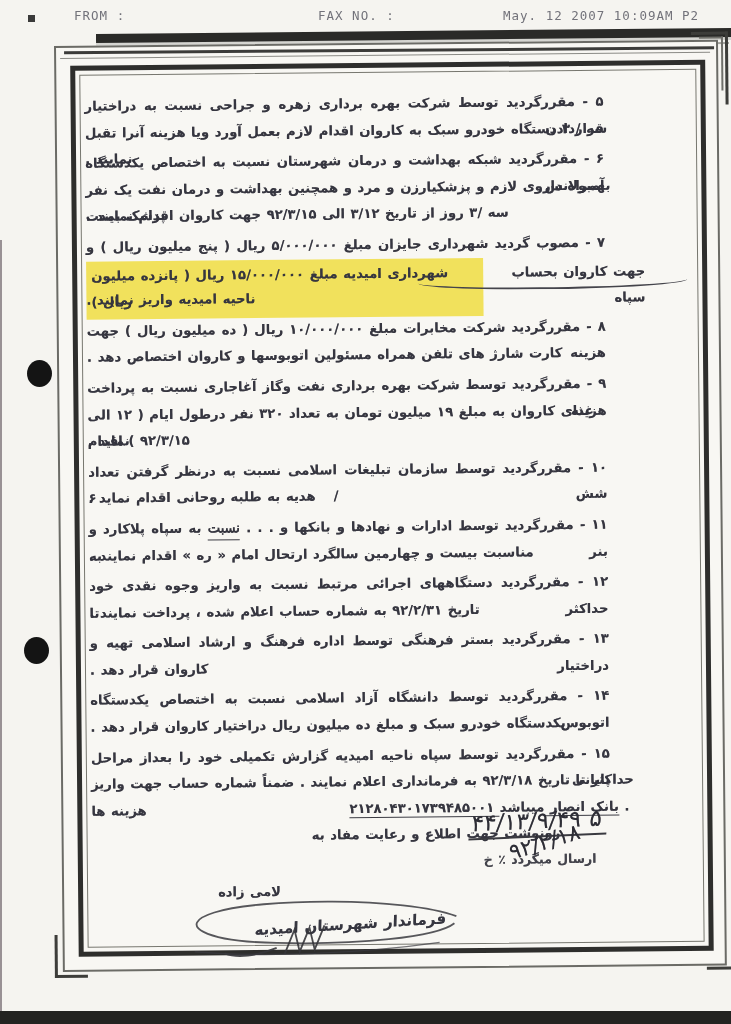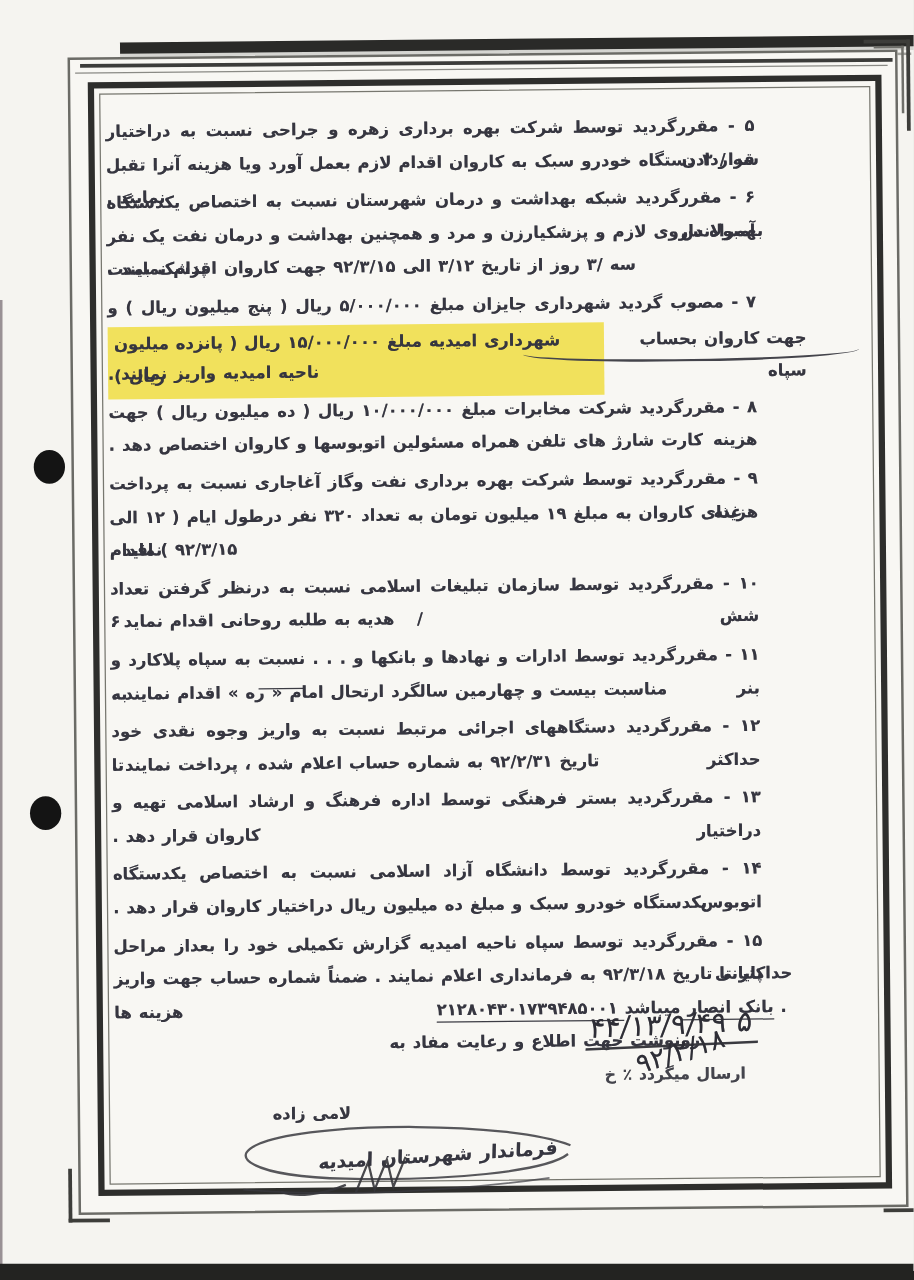--- a/index.html
+++ b/index.html
@@ -41,21 +41,21 @@
   .f3{position:absolute;left:25px;right:22px;top:29px;bottom:24px;border:1px solid #77776f;}
 
   
   .content{position:absolute;left:30px;right:75px;top:44px;bottom:8px;
     color:#363640;font-size:13.2px;font-weight:bold;word-spacing:1px;
     text-shadow:0 0 .5px rgba(30,30,40,.45);}
   .item{margin-top:4px;}
   .ln{height:26.6px;line-height:26.6px;direction:rtl;overflow:visible;position:relative;}
   .l-first{text-align:justify;text-align-last:justify;padding-right:40px;}
   .l-left{text-align:left;}
-  .u{border-bottom:1.6px solid #3c3c44;padding-bottom:15px;}
+  .u{border-bottom:1.6px solid #3c3c44;padding-bottom:4px;font-family:Liberation Serif, serif;}
   .hl-row{display:flex;direction:ltr;justify-content:space-between;align-items:baseline;}
   .hl-chip{background:#f1e15c;padding:2px 7px 3px 5px;}
   .tail{direction:rtl;}
   .hl-underline{position:absolute;left:332px;right:-42px;bottom:-6px;height:9px;
     border-bottom:2.5px solid #44444b;border-radius:0 0 55% 45%/0 0 9px 7px;}
   .acct-row{direction:ltr;text-align:left;padding-left:258px;white-space:nowrap;}
   .acct-u{border-bottom:1.8px solid #3c3c44;padding-bottom:1px;}
   .acct-num{letter-spacing:.5px;}
 
   
@@ -69,20 +69,26 @@
   .sig-name{left:98px;top:796px;font-size:13px;font-weight:bold;direction:rtl;margin-left:28px;}
   .sig-title{left:162px;top:828px;font-size:15px;font-weight:bold;direction:rtl;
     transform:rotate(-3deg) skewX(-5deg);letter-spacing:.5px;}
   .sig-svg{left:42px;top:806px;width:340px;height:70px;}
 </style>
 </head>
 <body>
 
 <div class="scan">
 
+  <div class="fax-header">
+    <span class="corner-mark"></span>
+    <span class="fax-from">FROM :</span>
+    <span class="fax-no">FAX NO. :</span>
+    <span class="fax-ts">May. 12 2007 10:09AM  P2</span>
+  </div>
 
   <div class="band-top"></div>
   <div class="band-top2"></div>
   <div class="dot-artifact"></div>
   <div class="punch p1"></div>
   <div class="punch p2"></div>
   <div class="left-edge"></div>
 
   <div class="page">
     <div class="f1"></div>

